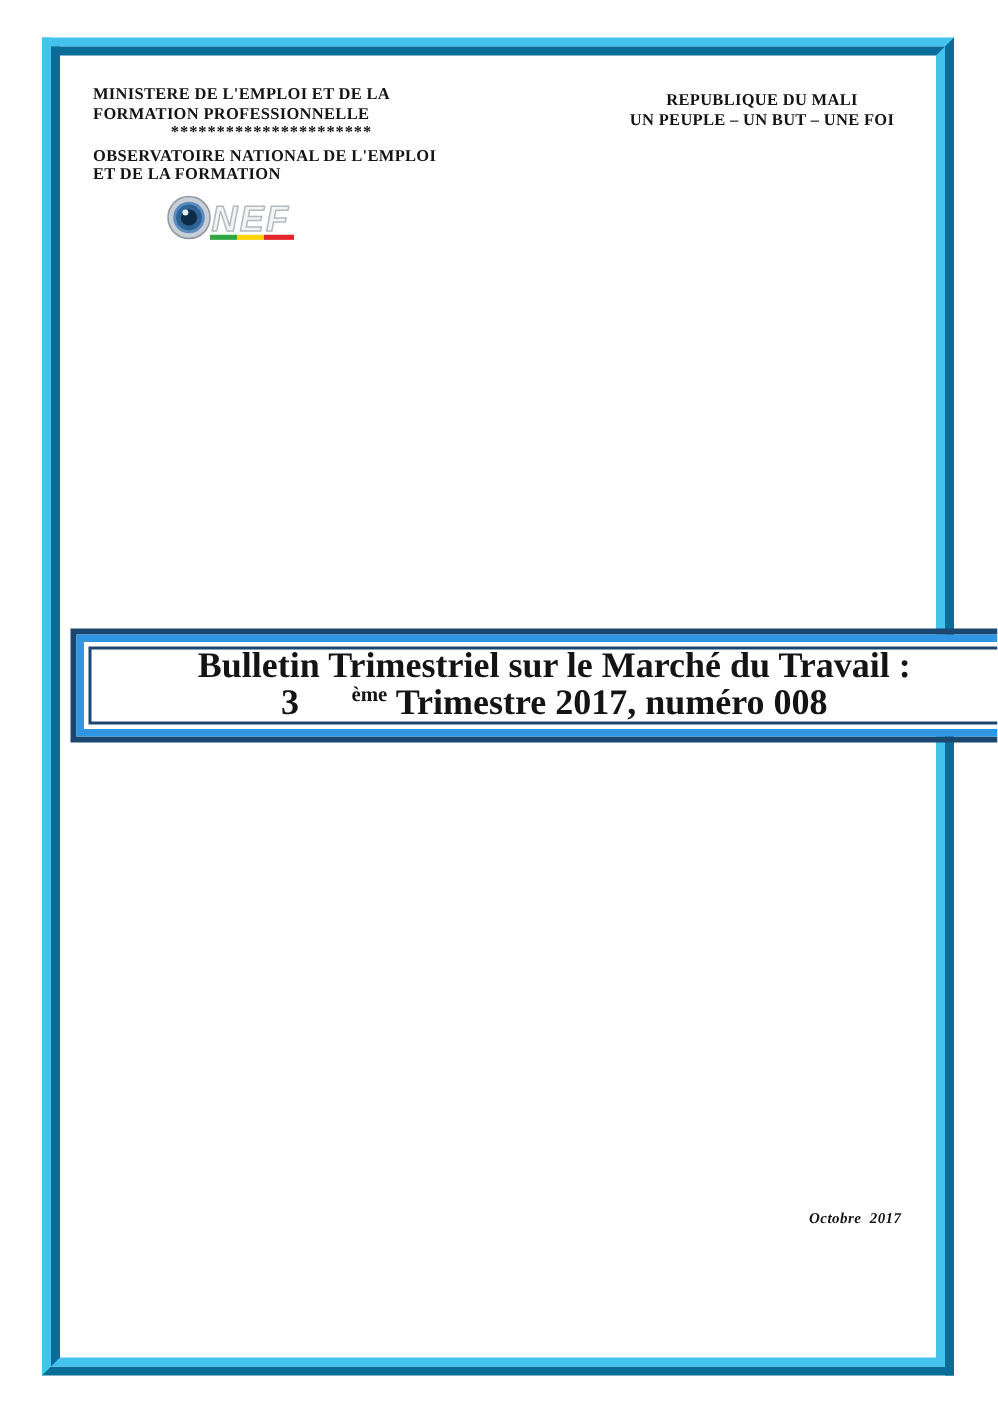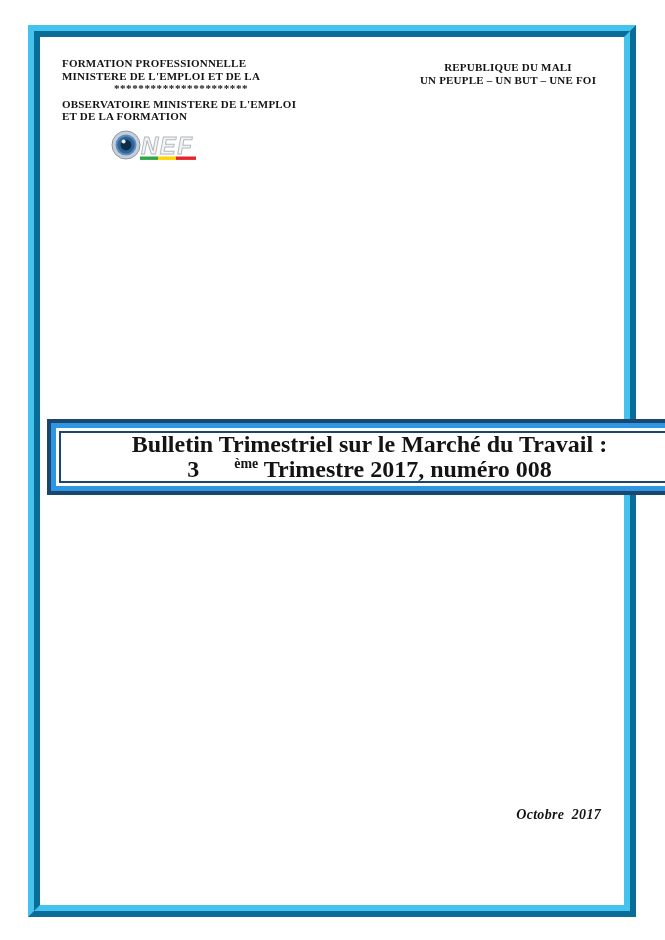--- a/index.html
+++ b/index.html
@@ -59,38 +59,38 @@
     text-align:center;
   }
   .title-line{
     font-size:24px;font-weight:bold;line-height:25px;
     white-space:nowrap;
   }
   .title-line sup{font-size:0.58em;line-height:0;margin-left:35px;}
   
   .footer-date{
     position:absolute;right:64px;top:807px;
-    font-size:14px;font-weight:bold;font-style:italic;
+    font-size:10px;font-weight:bold;font-style:italic;
     white-space:pre;letter-spacing:.3px;
   }
 </style>
 </head>
 <body>
 
 <div class="page">
 
   <div class="page-border-outer">
     <div class="page-border-inner"></div>
   </div>
 
   <div class="header-left">
+    <div>MINISTERE DE L'EMPLOI ET DE LA</div>
     <div>FORMATION PROFESSIONNELLE</div>
-    <div>MINISTERE DE L'EMPLOI ET DE LA</div>
     <div class="hl-sep">**********************</div>
-    <div class="hl-org1">OBSERVATOIRE MINISTERE DE L'EMPLOI</div>
+    <div class="hl-org1">OBSERVATOIRE NATIONAL DE L'EMPLOI</div>
     <div class="hl-center">ET DE LA FORMATION</div>
   </div>
 
   <div class="header-right">
     <div>REPUBLIQUE DU MALI</div>
     <div>UN PEUPLE – UN BUT – UNE FOI</div>
   </div>
 
   <div class="logo">
     <svg width="88" height="32" viewBox="0 0 88 32" xmlns="http://www.w3.org/2000/svg">

